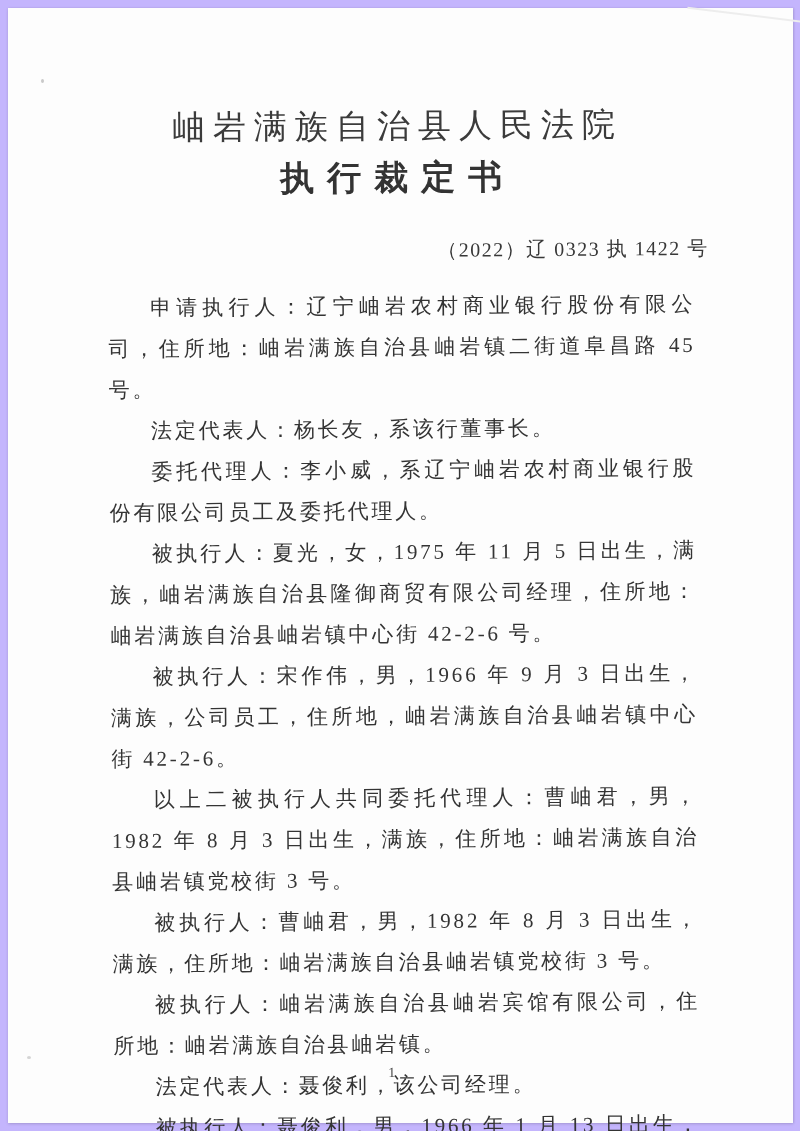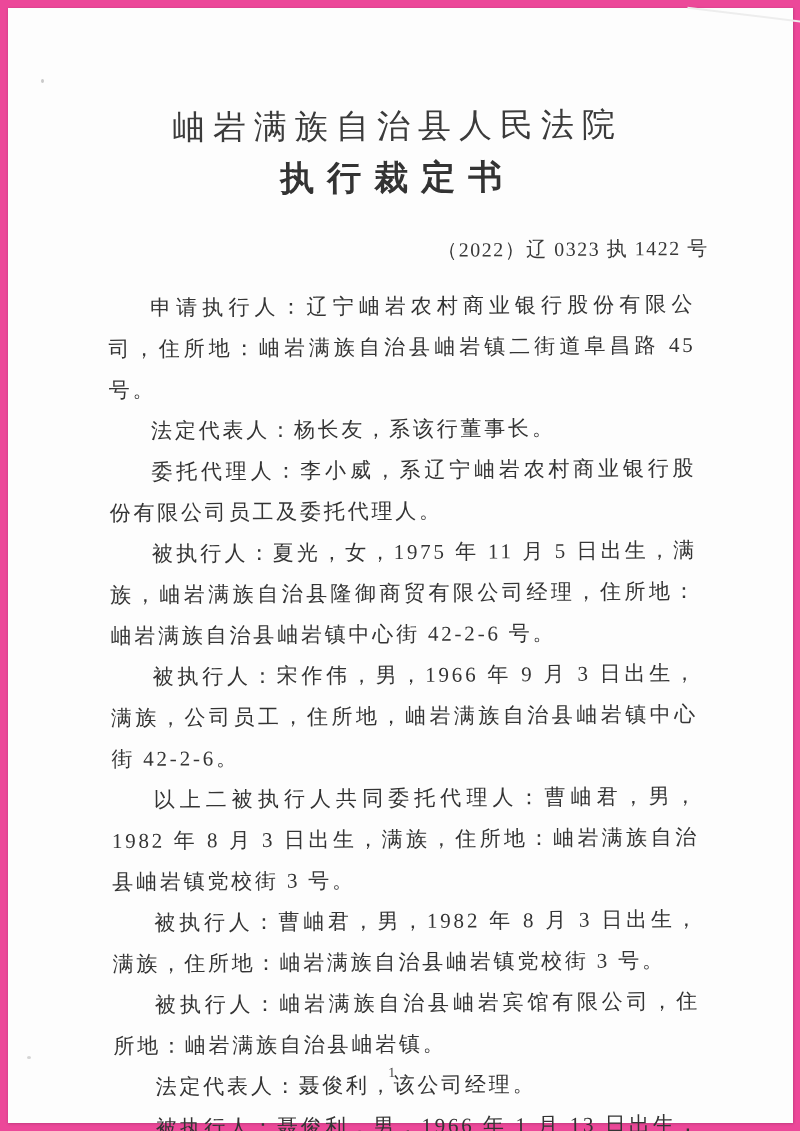--- a/index.html
+++ b/index.html
@@ -8,21 +8,21 @@
     width: 800px;
     height: 1131px;
     background: #eeeeee;
     overflow: hidden;
     font-family: "Liberation Serif", "DejaVu Serif", serif;
   }
   .scan-wrap {
     position: relative;
     width: 800px;
     height: 1131px;
-    background: #ec4899;
+    background: #c4b5fd;
   }
   .paper {
     position: absolute;
     left: 8px;
     top: 8px;
     width: 785px;
     height: 1115px;
     background: #fdfdfd;
     box-shadow: 0 1px 3px rgba(0,0,0,0.14), 1px 0 2px rgba(0,0,0,0.08);
   }

